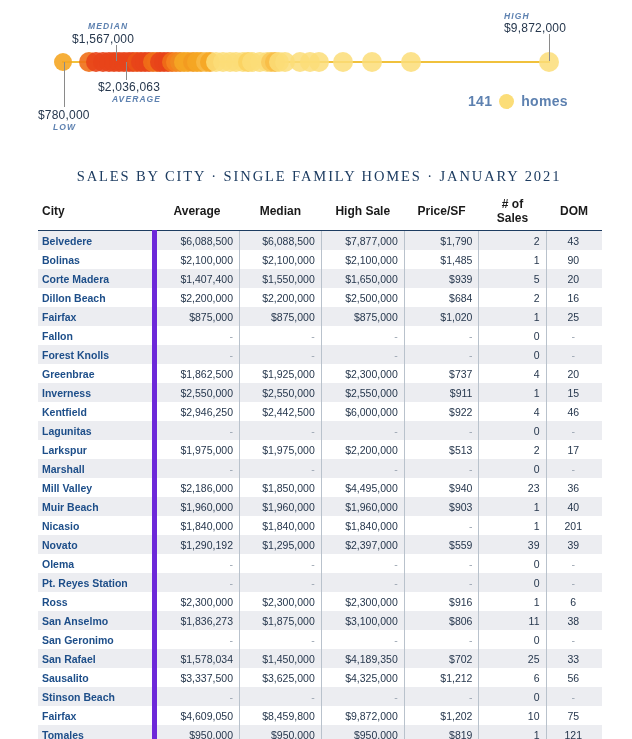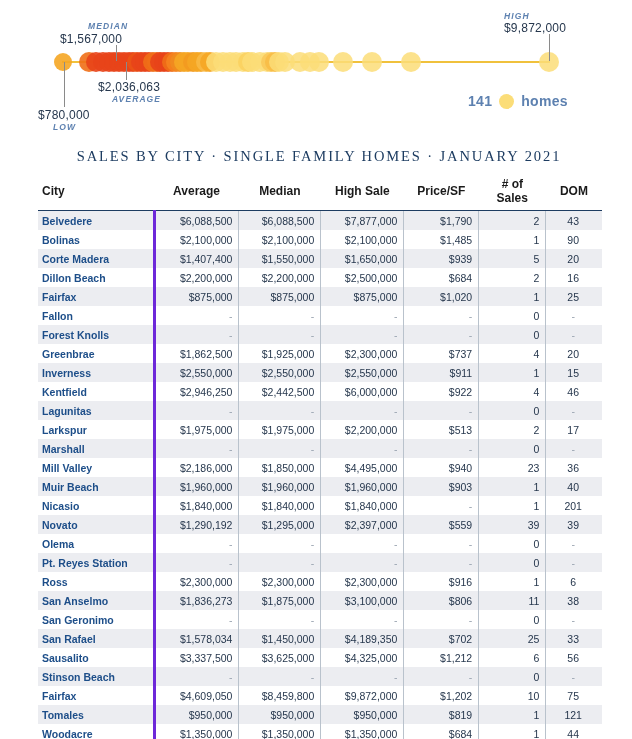--- a/index.html
+++ b/index.html
@@ -58,21 +58,21 @@
     position: absolute;
     font-size: 8.5px;
     font-weight: bold;
     color: #5d81b0;
     letter-spacing: 1.1px;
     white-space: nowrap;
     font-style: italic;
   }
 
   #median-label   { left: 88px;  top: 21px; }
-  #median-value   { left: 60px;  top: 32px; }
+  #median-value   { left: 72px;  top: 32px; }
   #median-leader  { left: 116px; top: 45px; height: 16px; }
 
   #high-label     { left: 504px; top: 11px; }
   #high-value     { left: 504px; top: 21px; }
   #high-leader    { left: 549px; top: 34px; height: 27px; }
 
   #average-value  { left: 98px;  top: 80px; }
   #average-label  { left: 112px; top: 94px; }
   #average-leader { left: 126px; top: 62px; height: 18px; }
 
@@ -99,21 +99,21 @@
     background: #fbdd78;
   }
 
   
   #chart-title {
     text-align: center;
     font-family: "Liberation Serif", serif;
     font-size: 14.5px;
     letter-spacing: 1.9px;
     color: #1d3c61;
-    margin: 0 0 12px 0;
+    margin: 20px 0 12px 0;
     padding-left: 6px;
   }
 
   
   #sales-table-wrap {
     padding: 0 30px 0 38px;
   }
   table {
     width: 564px;
     border-collapse: collapse;
@@ -142,21 +142,21 @@
     height: 15px;
     border-right: 1px solid #b9c2cc;
     color: #26374d;
     white-space: nowrap;
   }
   tbody td.city {
     text-align: left;
     font-weight: bold;
     color: #1d4e89;
     padding-left: 4px;
-    border-right: 3px solid #6d28d9;
+    border-right: 5px solid #6d28d9;
   }
   tbody td.num {
     text-align: right;
   }
   tbody td.last {
     border-right: none;
     padding-right: 8px;
     text-align: center;
   }
   tbody tr.alt td {

